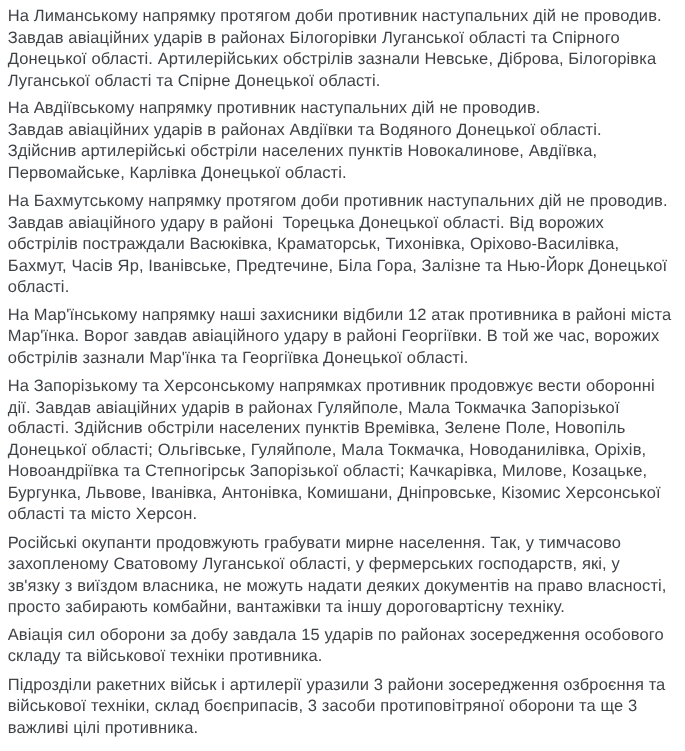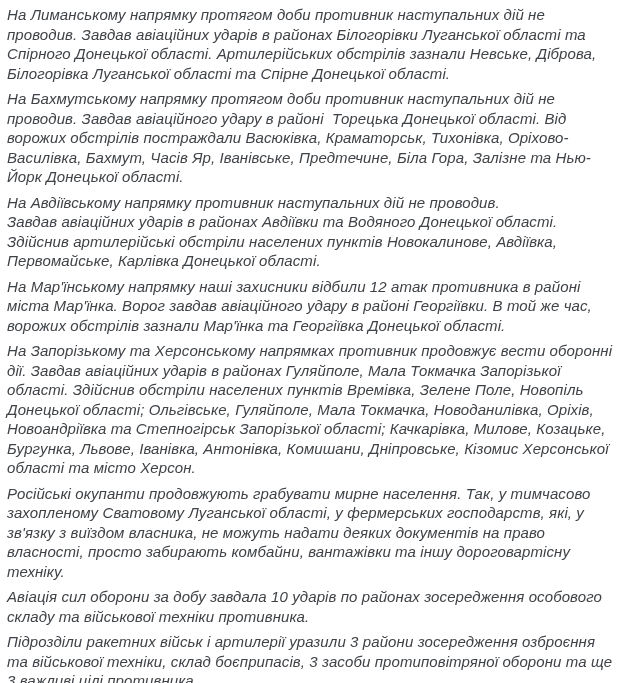--- a/index.html
+++ b/index.html
@@ -16,32 +16,31 @@
     font-family: "Liberation Sans", "DejaVu Sans", sans-serif;
     font-size: 15px;
     line-height: 19.5px;
     color: #3f4347;
     padding: 5px 10px 8px 7px;
     letter-spacing: 0.1px;
   }
   .report p {
     margin: 0 0 6px 0;
     white-space: pre-wrap;
-    font-style: italic;
   }
   .report p:last-child {
     margin-bottom: 0;
   }
 </style>
 </head>
 <body>
 
 <div class="report">
   <p>На Лиманському напрямку протягом доби противник наступальних дій не проводив. Завдав авіаційних ударів в районах Білогорівки Луганської області та Спірного Донецької області. Артилерійських обстрілів зазнали Невське, Діброва, Білогорівка Луганської області та Спірне Донецької області.</p>
-  <p>На Бахмутському напрямку протягом доби противник наступальних дій не проводив. Завдав авіаційного удару в районі  Торецька Донецької області. Від ворожих обстрілів постраждали Васюківка, Краматорськ, Тихонівка, Оріхово-Василівка, Бахмут, Часів Яр, Іванівське, Предтечине, Біла Гора, Залізне та Нью-Йорк Донецької області.</p>
   <p>На Авдіївському напрямку противник наступальних дій не проводив.
 Завдав авіаційних ударів в районах Авдіївки та Водяного Донецької області. Здійснив артилерійські обстріли населених пунктів Новокалинове, Авдіївка, Первомайське, Карлівка Донецької області.</p>
+  <p>На Бахмутському напрямку протягом доби противник наступальних дій не проводив. Завдав авіаційного удару в районі  Торецька Донецької області. Від ворожих обстрілів постраждали Васюківка, Краматорськ, Тихонівка, Оріхово-Василівка, Бахмут, Часів Яр, Іванівське, Предтечине, Біла Гора, Залізне та Нью-Йорк Донецької області.</p>
   <p>На Мар'їнському напрямку наші захисники відбили 12 атак противника в районі міста Мар'їнка. Ворог завдав авіаційного удару в районі Георгіївки. В той же час, ворожих обстрілів зазнали Мар'їнка та Георгіївка Донецької області.</p>
   <p>На Запорізькому та Херсонському напрямках противник продовжує вести оборонні дії. Завдав авіаційних ударів в районах Гуляйполе, Мала Токмачка Запорізької області. Здійснив обстріли населених пунктів Времівка, Зелене Поле, Новопіль Донецької області; Ольгівське, Гуляйполе, Мала Токмачка, Новоданилівка, Оріхів, Новоандріївка та Степногірськ Запорізької області; Качкарівка, Милове, Козацьке, Бургунка, Львове, Іванівка, Антонівка, Комишани, Дніпровське, Кізомис Херсонської області та місто Херсон.</p>
   <p>Російські окупанти продовжують грабувати мирне населення. Так, у тимчасово захопленому Сватовому Луганської області, у фермерських господарств, які, у зв'язку з виїздом власника, не можуть надати деяких документів на право власності, просто забирають комбайни, вантажівки та іншу дороговартісну техніку.</p>
-  <p>Авіація сил оборони за добу завдала 10 ударів по районах зосередження особового складу та військової техніки противника.</p>
+  <p>Авіація сил оборони за добу завдала 15 ударів по районах зосередження особового складу та військової техніки противника.</p>
   <p>Підрозділи ракетних військ і артилерії уразили 3 райони зосередження озброєння та військової техніки, склад боєприпасів, 3 засоби протиповітряної оборони та ще 3 важливі цілі противника.</p>
 </div>
 
 </body></html>

